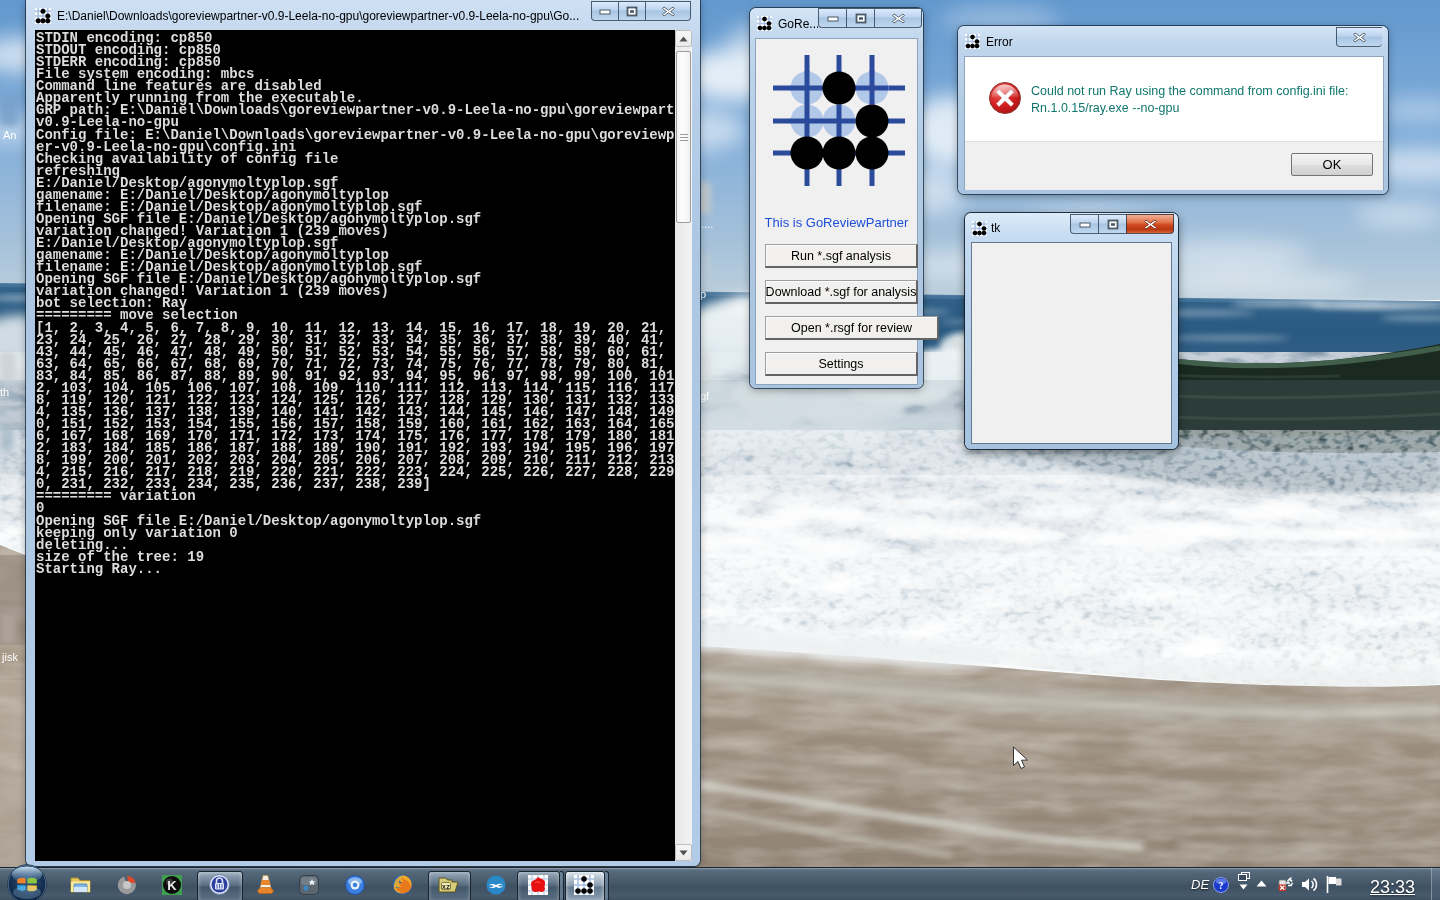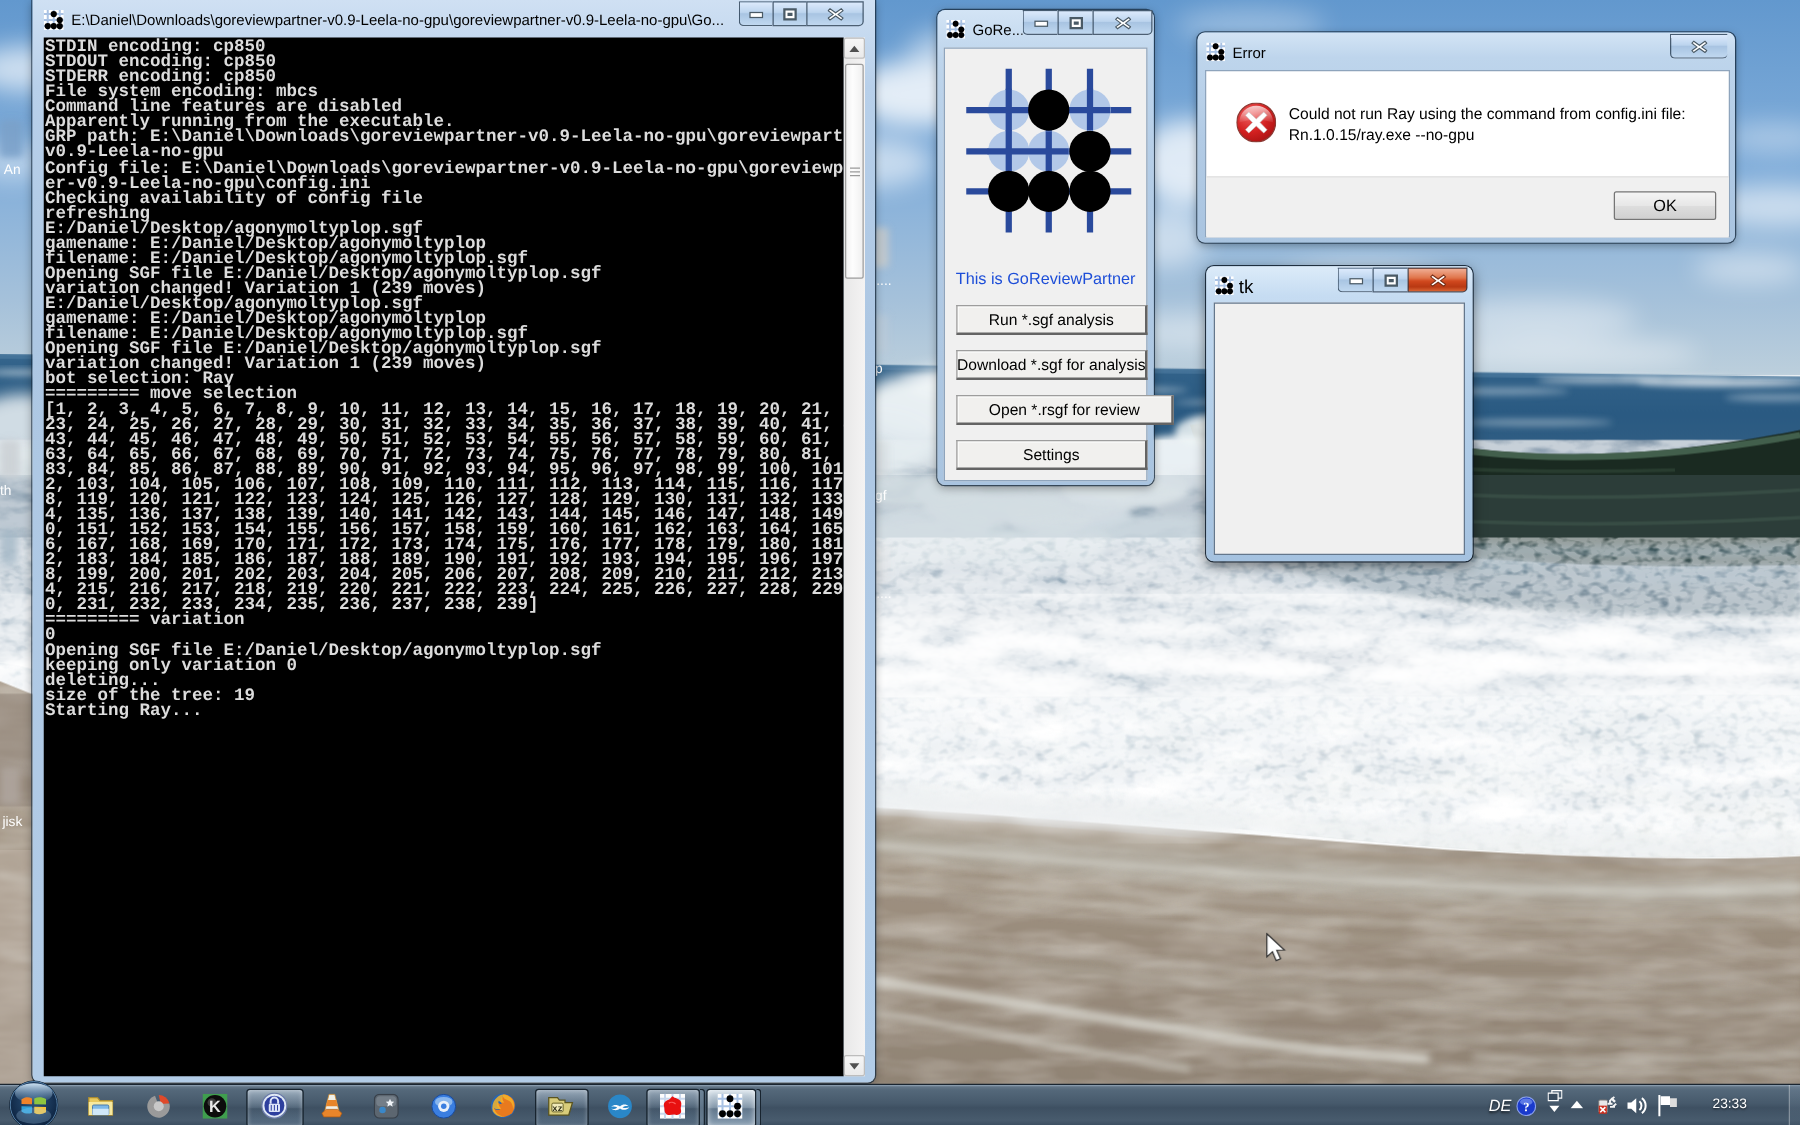--- a/index.html
+++ b/index.html
@@ -630,21 +630,21 @@
       <filter id="speckle" x="-10%" y="-10%" width="120%" height="120%">
  <feTurbulence type="fractalNoise" baseFrequency="0.11 0.18" numOctaves="2" seed="19" result="n"></feTurbulence>
  <feColorMatrix in="n" type="matrix" values="0 0 0 0 1  0 0 0 0 1  0 0 0 0 1  1.5 1.5 1.5 0 -1.35" result="m"></feColorMatrix>
  <feComposite in="m" in2="SourceGraphic" operator="in"></feComposite>
 </filter>
 </defs>
       <circle cx="16" cy="16" r="15.5" fill="url(#errg)" stroke="#8c3a34" stroke-width="1"></circle>
       <path d="M16,2.5 A13.5,13.5 0 0,1 29.5,16 A22,10 0 0,0 2.5,16 A13.5,13.5 0 0,1 16,2.5 Z" fill="url(#errsh)"></path>
       <path d="M10,7.6 L16,13.2 L22,7.6 L24.6,10.2 L19,16 L24.6,21.8 L22,24.4 L16,18.8 L10,24.4 L7.4,21.8 L13,16 L7.4,10.2 Z" fill="#fff" stroke="#c8c8c8" stroke-width="0.5"></path>
     </svg>
-    <div class="abs" style="left:66px;top:26px;font-size:12.5px;color:#000000;line-height:17px;white-space:nowrap;">Could not run Ray using the command from config.ini file:<br>Rn.1.0.15/ray.exe --no-gpu</div>
+    <div class="abs" style="left:66px;top:26px;font-size:12.5px;color:#0f766e;line-height:17px;white-space:nowrap;">Could not run Ray using the command from config.ini file:<br>Rn.1.0.15/ray.exe --no-gpu</div>
 
     <div class="abs" style="left:326px;top:96px;width:82px;height:23px;background:linear-gradient(#f4f4f4,#e7e7e7 50%,#dedede 50%,#d0d0d0);border:1px solid #757575;box-sizing:border-box;border-radius:2px;display:flex;align-items:center;justify-content:center;font-size:13px;color:#000;">OK</div>
   </div>
 </div>
 
 <div id="tkwin" class="win" style="left:965px;top:213px;width:213px;height:236px;background:linear-gradient(#dcebf9 0%,#c6dcf2 10%,#b4cfe9 45%,#a5c2e0 100%);box-shadow:0 0 0 1px rgba(10,25,40,.85), 0 3px 10px rgba(0,0,0,.5);">
   <svg class="abs" style="left:7px;top:8px;" width="15" height="15" viewBox="0 0 16 16">
     <rect width="16" height="16" fill="#fff"></rect>
     <g stroke="#a9c2e4" stroke-width="1.6">
       <line x1="3.2" y1="0" x2="3.2" y2="16"></line>
@@ -655,21 +655,21 @@
         <line x1="0" y1="12.8" x2="16" y2="12.8"></line>
     </g>
     <g fill="#000">
       <circle cx="8" cy="3.2" r="2.5"></circle>
         <circle cx="12.8" cy="8" r="2.5"></circle>
       <circle cx="3.2" cy="12.8" r="2.5"></circle>
         <circle cx="8" cy="12.8" r="2.5"></circle>
         <circle cx="12.8" cy="12.8" r="2.5"></circle>
     </g>
   </svg>
-  <div class="titletxt" style="left:26px;top:8px;font-size:15px;">tk</div>
+  <div class="titletxt" style="left:26px;top:8px;font-size:12px;">tk</div>
   <div class="capgrp" style="left:105px;top:1px;">
     <div class="capbtn first" style="width:27px;">
         <svg width="12" height="10" viewBox="0 0 12 10">
           <rect x="1" y="4" width="10" height="4" fill="#fff" stroke="#4a5a66" stroke-width="1"></rect>
         </svg>
       </div>
     <div class="capbtn mid" style="width:27px;">
         <svg width="12" height="11" viewBox="0 0 12 11">
           <rect x="1.5" y="1.5" width="9" height="8" fill="#fff" stroke="#4a5a66" stroke-width="1.8"></rect>
           <rect x="4" y="4.2" width="4" height="2.6" fill="#4a5a66"></rect>
@@ -850,21 +850,21 @@
     </svg>
     <svg class="abs" style="left:115px;top:8px;" width="18" height="17" viewBox="0 0 18 17">
       <path d="M1,6 L4,6 L8,2.5 L8,14.5 L4,11 L1,11 Z" fill="#fff"></path>
       <path d="M10.5,5 A4.5,4.5 0 0,1 10.5,12 M12.5,2.5 A7.5,7.5 0 0,1 12.5,14.5" fill="none" stroke="#fff" stroke-width="1.6"></path>
     </svg>
     <svg class="abs" style="left:139px;top:7px;" width="18" height="19" viewBox="0 0 18 19">
       <line x1="2.5" y1="1" x2="2.5" y2="18" stroke="#fff" stroke-width="1.6"></line>
       <path d="M3.5,2 L11,2 L11,9 L3.5,9 Z" fill="#fff"></path>
       <path d="M11,3.5 L16.5,3.5 L16.5,10.5 L11,10.5 Z" fill="#dcdcdc"></path>
     </svg>
-    <div class="abs" style="left:184px;top:9px;font-size:11px;text-shadow:0 1px 2px rgba(0,0,0,.7);">23:33</div>
+    <div class="abs" style="left:184px;top:9px;font-size:18px;text-shadow:0 1px 2px rgba(0,0,0,.7);text-decoration:underline;">23:33</div>
     <div class="abs" style="left:245px;top:0;width:1px;height:33px;background:rgba(255,255,255,.35);"></div>
     <div class="abs" style="left:246px;top:0;width:8px;height:33px;background:linear-gradient(rgba(120,140,160,.4),rgba(70,90,110,.4));"></div>
   </div>
 </div>
 
 <svg id="cursor" class="abs" style="left:1012px;top:746px;" width="20" height="26" viewBox="0 0 20 26">
   <path d="M1.5,1 L1.5,19.5 L6,15.5 L9,22.5 L12.5,21 L9.5,14.2 L15.5,14 Z" fill="#fff" stroke="#333" stroke-width="1"></path>
 </svg>
 
 </body></html>

